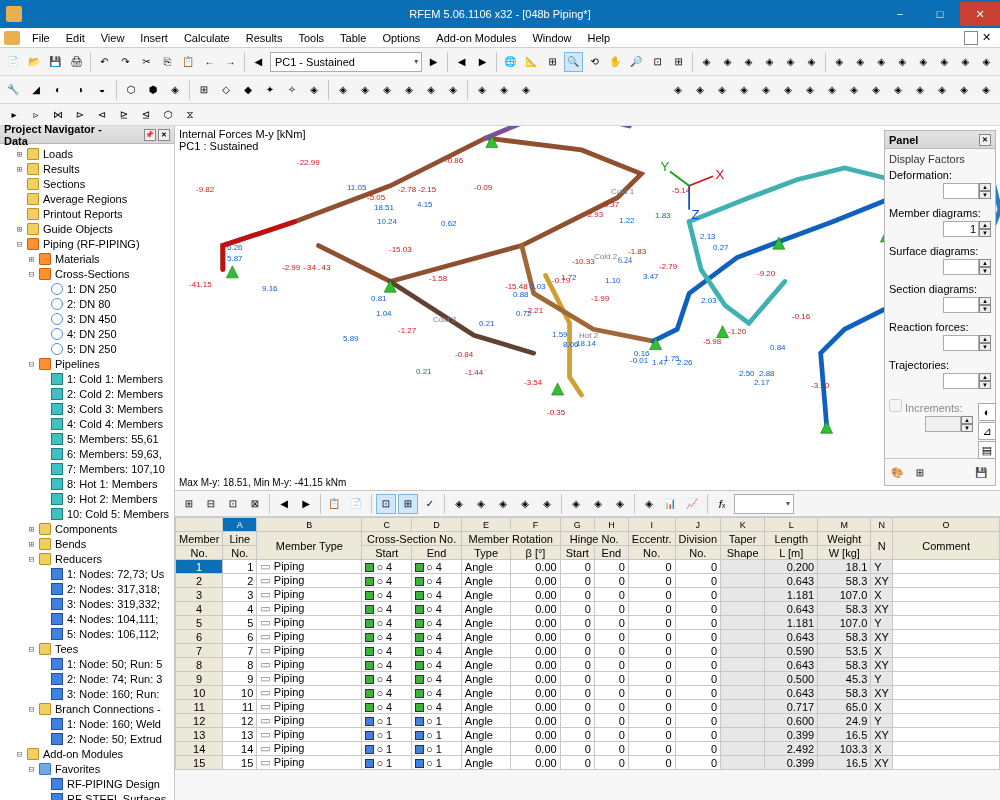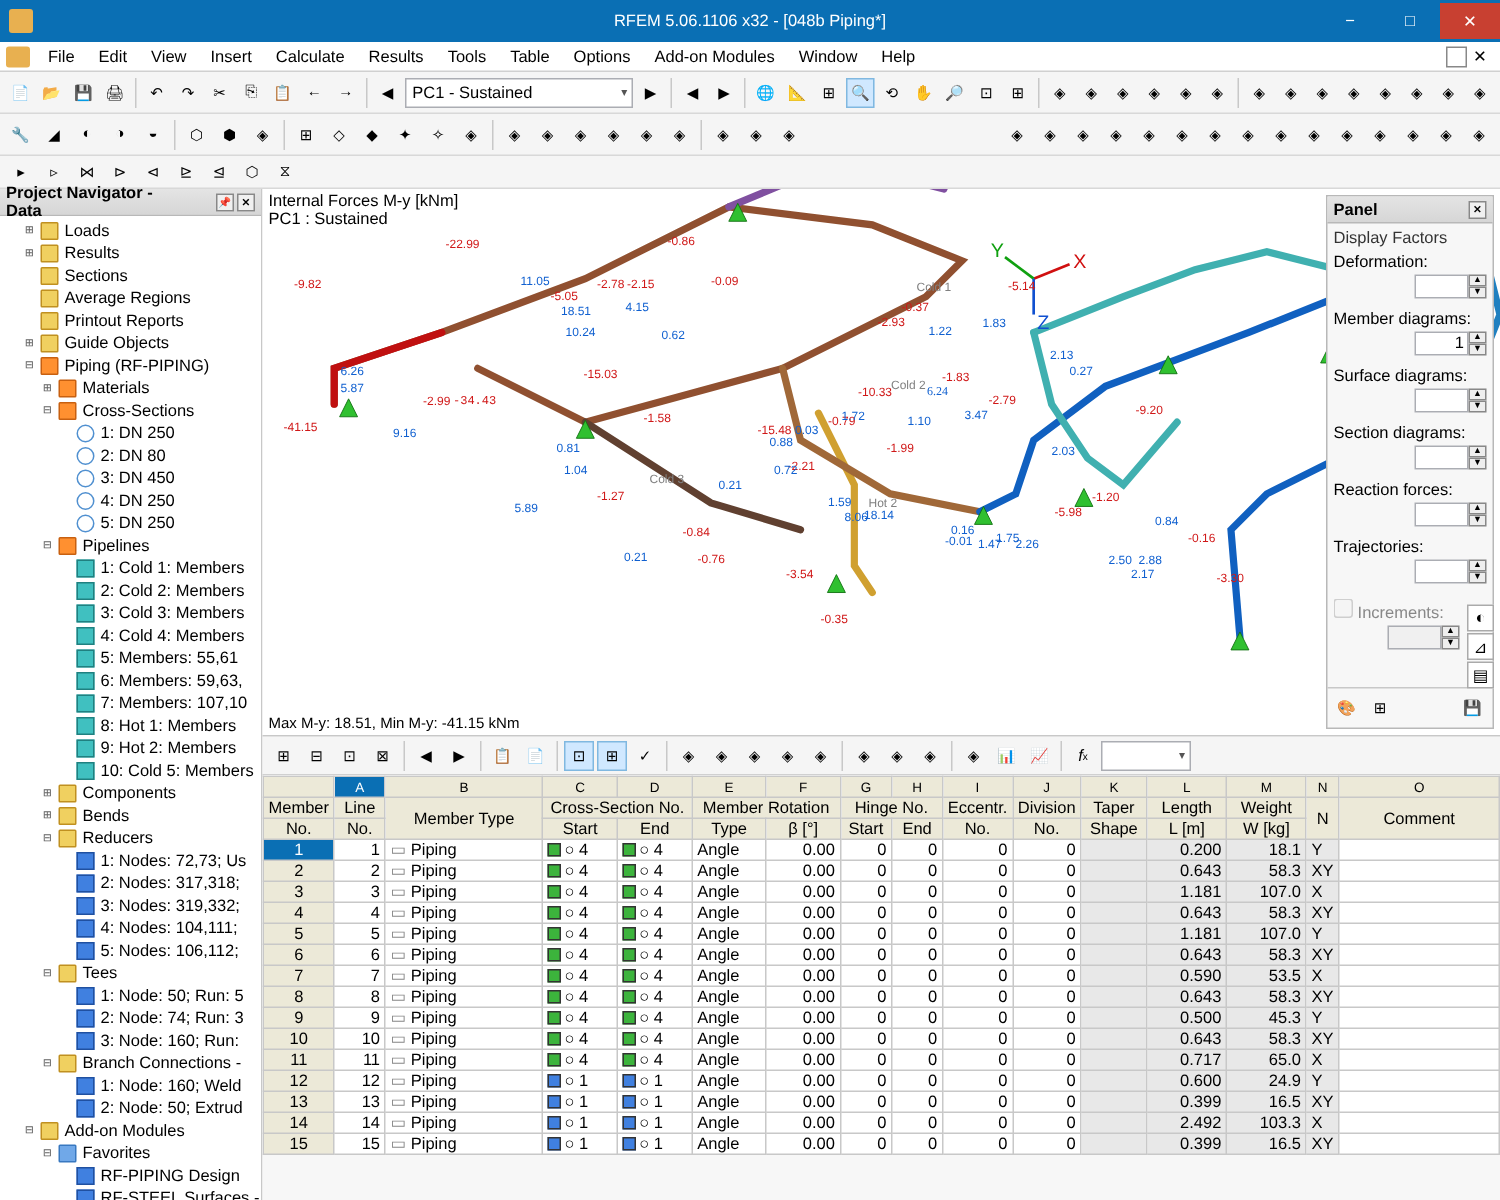--- a/index.html
+++ b/index.html
@@ -561,27 +561,27 @@
           <span class="ann" style="left: 280px; top: 224px; color: rgb(208, 24, 24);">-0.84</span>
           <span class="ann" style="left: 304px; top: 193px; color: rgb(16, 96, 208);">0.21</span>
           <span class="ann" style="left: 377px; top: 204px; color: rgb(16, 96, 208);">1.59</span>
           <span class="ann" style="left: 388px; top: 214px; color: rgb(16, 96, 208);">8.06</span>
           <span class="ann" style="left: 401px; top: 213px; color: rgb(16, 96, 208);">18.14</span>
           <span class="ann" style="left: 459px; top: 223px; color: rgb(16, 96, 208);">0.16</span>
           <span class="ann" style="left: 455px; top: 230px; color: rgb(16, 96, 208);">-0.01</span>
           <span class="ann" style="left: 528px; top: 211px; color: rgb(208, 24, 24);">-5.98</span>
           <span class="ann" style="left: 553px; top: 201px; color: rgb(208, 24, 24);">-1.20</span>
           <span class="ann" style="left: 595px; top: 217px; color: rgb(16, 96, 208);">0.84</span>
-          <span class="ann" style="left: 617px; top: 186px; color: rgb(208, 24, 24); margin-top: 42px;">-0.16</span>
+          <span class="ann" style="left: 617px; top: 186px; color: rgb(208, 24, 24);">-0.16</span>
           <span class="ann" style="left: 489px; top: 228px; color: rgb(16, 96, 208);">1.75</span>
           <span class="ann" style="left: 477px; top: 232px; color: rgb(16, 96, 208);">1.47</span>
           <span class="ann" style="left: 502px; top: 232px; color: rgb(16, 96, 208);">2.26</span>
           <span class="ann" style="left: 349px; top: 252px; color: rgb(208, 24, 24);">-3.54</span>
           <span class="ann" style="left: 241px; top: 241px; color: rgb(16, 96, 208);">0.21</span>
-          <span class="ann" style="left: 290px; top: 242px; color: rgb(208, 24, 24);">-0.76</span>
+          <span class="ann" style="left: 290px; top: 242px; color: rgb(208, 24, 24);">-1.44</span>
           <span class="ann" style="left: 372px; top: 282px; color: rgb(208, 24, 24);">-0.35</span>
           <span class="ann" style="left: 564px; top: 243px; color: rgb(16, 96, 208);">2.50</span>
           <span class="ann" style="left: 584px; top: 243px; color: rgb(16, 96, 208);">2.88</span>
           <span class="ann" style="left: 579px; top: 252px; color: rgb(16, 96, 208);">2.17</span>
           <span class="ann" style="left: 636px; top: 255px; color: rgb(208, 24, 24);">-3.30</span>
           <span class="ann" style="left: 404px; top: 205px; color: rgb(128, 128, 128);">Hot 2</span>
           <span class="ann" style="left: 436px; top: 61px; color: rgb(128, 128, 128);">Cold 1</span>
           <span class="ann" style="left: 419px; top: 126px; color: rgb(128, 128, 128);">Cold 2</span>
           <span class="ann" style="left: 258px; top: 189px; color: rgb(128, 128, 128);">Cold 3</span>
         </div>

